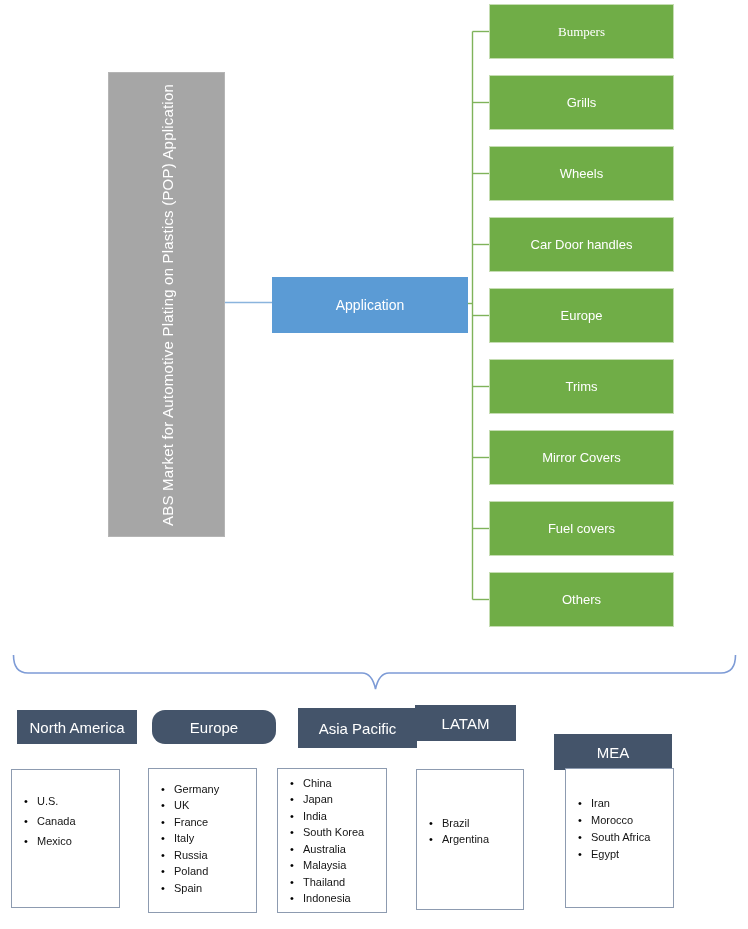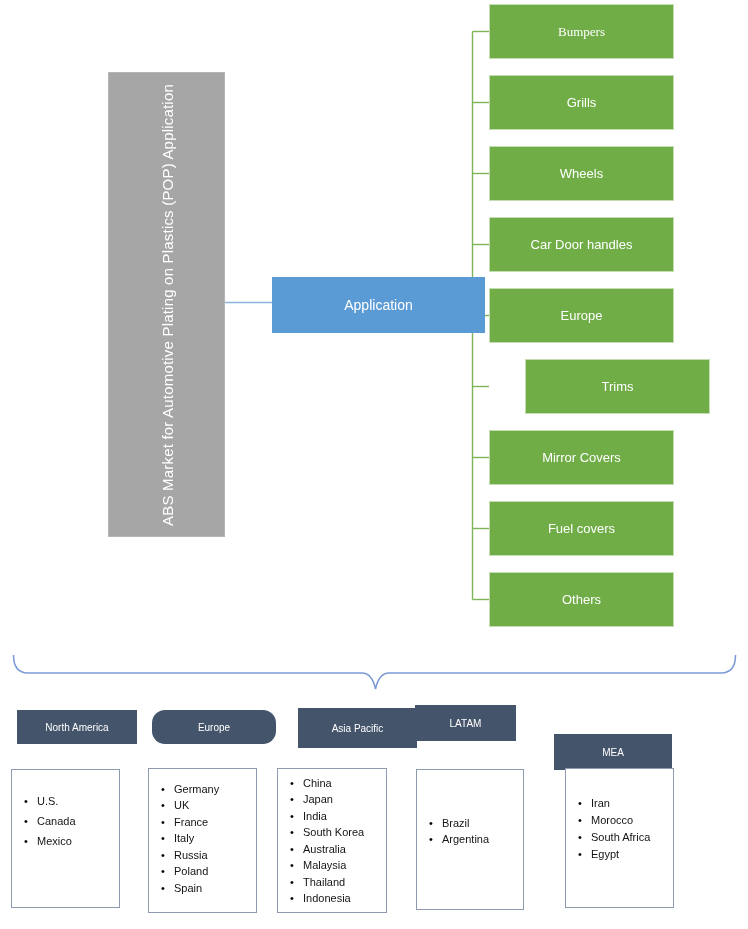--- a/index.html
+++ b/index.html
@@ -15,32 +15,32 @@
   .root-box{
     left:108px;top:72px;width:117px;height:465px;
     background:var(--root-fill);border:1px solid #b5b5b5;
   }
   .root-text{
     position:absolute;left:50%;top:50%;
     transform:translate(-50%,-50%) rotate(-90deg);
     white-space:nowrap;color:#ffffff;font-size:15px;letter-spacing:.2px;
   }
   .app-box{
-    left:272px;top:277px;width:213px;height:56px;
+    left:272px;top:277px;width:196px;height:56px;
     background:var(--branch-fill);font-size:14px;
   }
   .leaf{
     left:489px;width:185px;height:55px;
     background:var(--leaf-fill);border:1px solid var(--leaf-border);
     font-size:13px;
   }
   .region-header{
     position:absolute;background:var(--region-header-fill);color:#ffffff;
     display:flex;align-items:center;justify-content:center;
-    font-size:10px;box-sizing:border-box;
+    font-size:15px;box-sizing:border-box;
   }
   .country-box{
     position:absolute;background:#ffffff;border:1px solid var(--list-border);
     box-sizing:border-box;display:flex;flex-direction:column;justify-content:center;
   }
   ul.country-list{
     list-style:none;margin:0;padding:0 2px 0 12px;
     font-size:11px;color:#141414;
   }
   li.country-item{display:flex;align-items:baseline;}
@@ -74,21 +74,21 @@
   </div>
 
   <div class="node app-box">Application</div>
 
   <div id="leaves">
       <div class="node leaf" style="top: 4px; font-family: Liberation Serif, serif;">Bumpers</div>
       <div class="node leaf" style="top: 75px;">Grills</div>
       <div class="node leaf" style="top: 146px;">Wheels</div>
       <div class="node leaf" style="top: 217px;">Car Door handles</div>
       <div class="node leaf" style="top: 288px;">Europe</div>
-      <div class="node leaf" style="top: 359px; margin-left: 36px;">Trims</div>
+      <div class="node leaf" style="top: 359px;">Trims</div>
       <div class="node leaf" style="top: 430px; text-align: center;">Mirror Covers</div>
       <div class="node leaf" style="top: 501px;">Fuel covers</div>
       <div class="node leaf" style="top: 572px;">Others</div>
     </div>
 
   <div id="regions">
       <div class="region-header" style="left: 17px; top: 710px; width: 120px; height: 34px;">North America</div>
       <div class="country-box" style="left: 11px; top: 769px; width: 109px; height: 139px; padding-bottom: 36px;">
         <ul class="country-list" style="line-height: 20px;">
           <li class="country-item">

